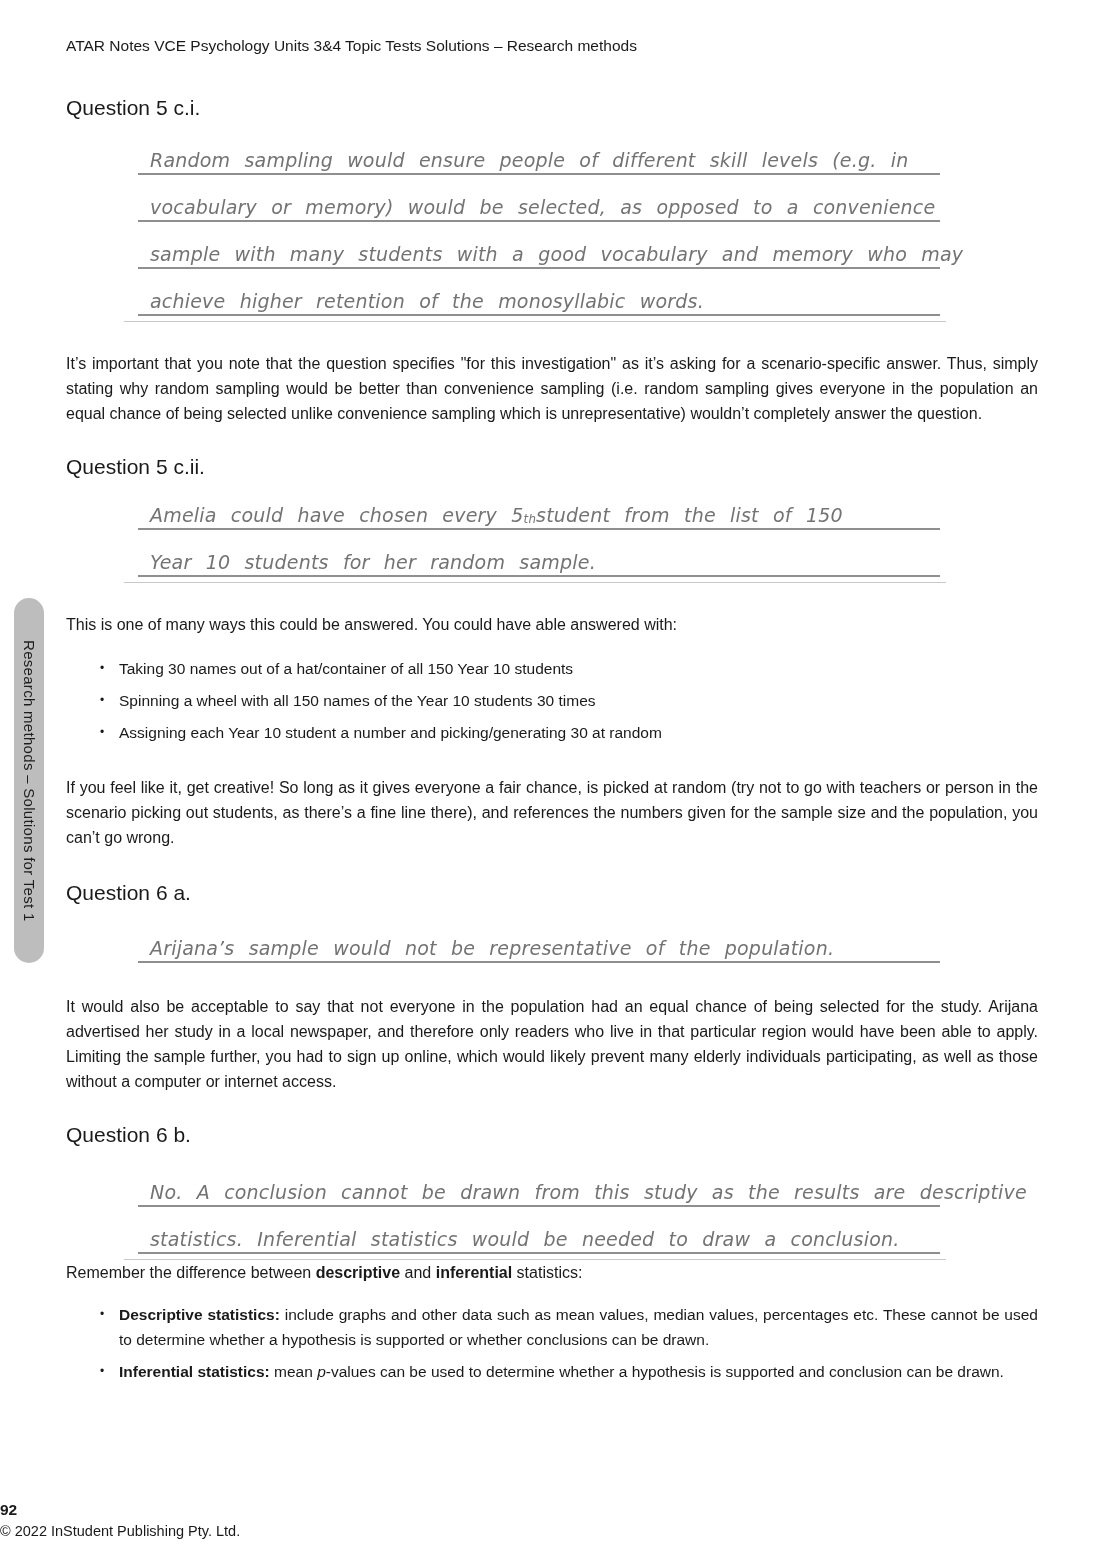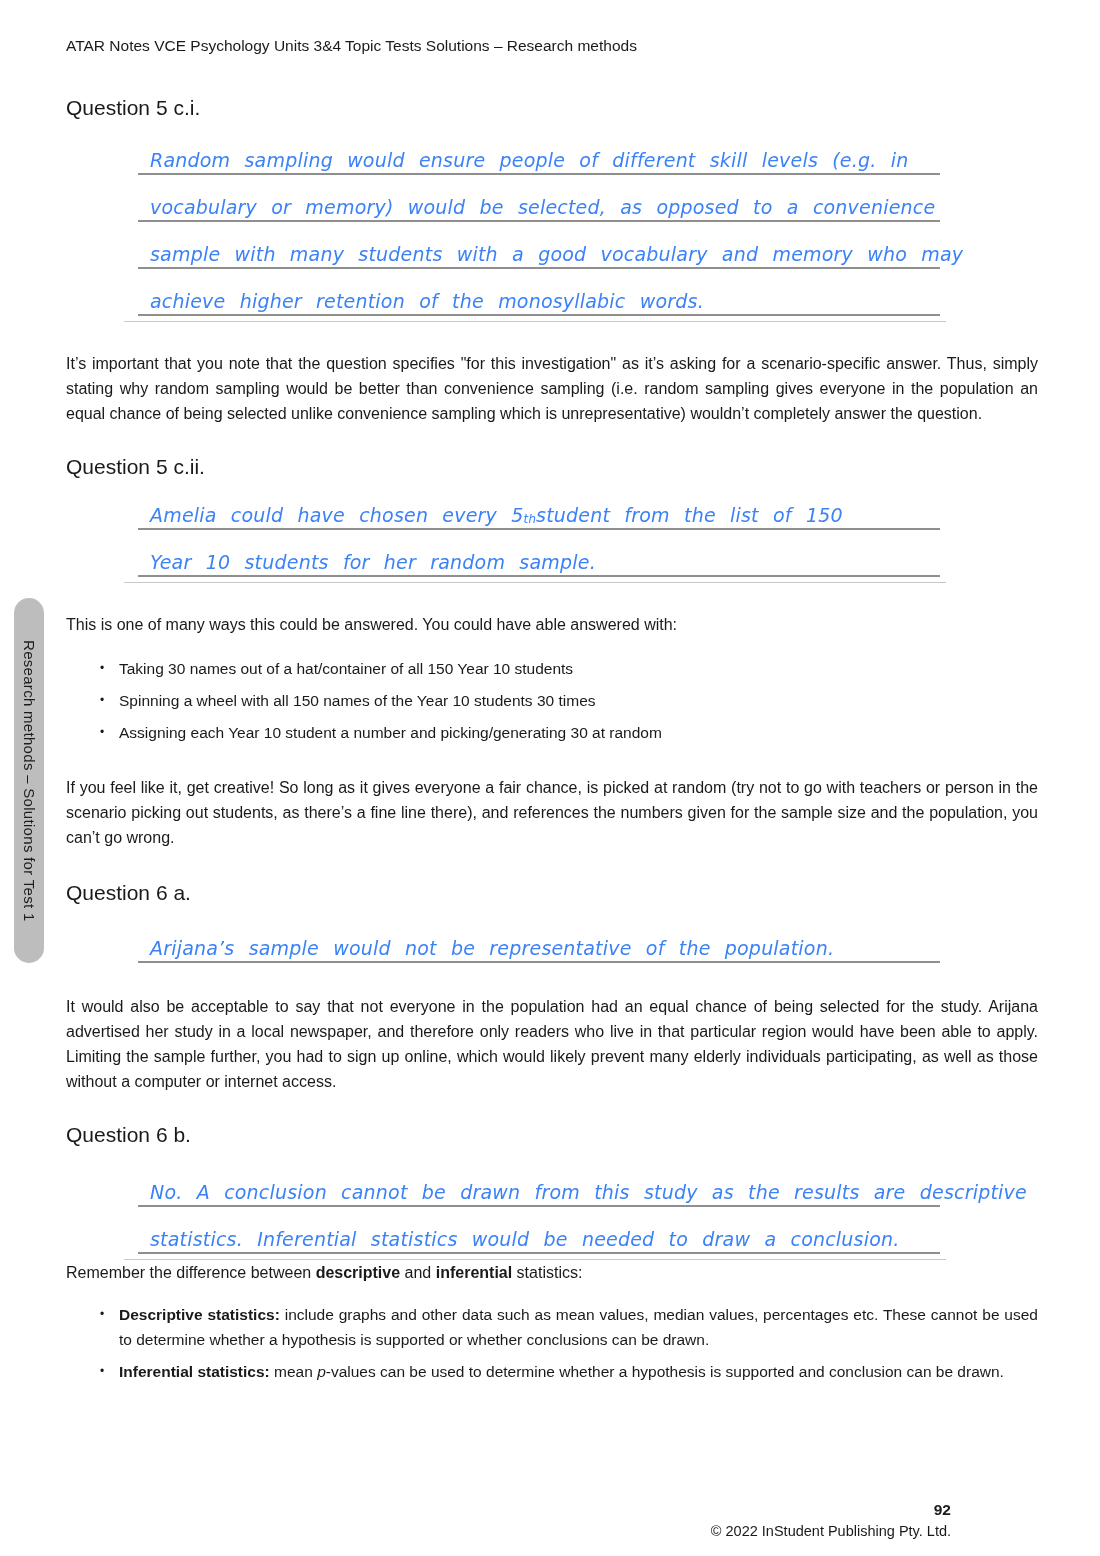--- a/index.html
+++ b/index.html
@@ -26,21 +26,21 @@
   .hand-block { }
   .hand-line {
     height:47px;
     margin-left:72px; width:802px;
     border-bottom:2px solid #8f8f8f;
     display:flex; align-items:flex-end;
     padding:0 0 2px 12px;
     font-family:"DejaVu Sans", sans-serif;
     font-style:italic;
     font-size:19px; letter-spacing:0.2px; word-spacing:8px;
-    color:#3b82f6;
+    color:#737373;
     white-space:nowrap;
   }
   .hand-line sup { font-size:0.62em; vertical-align:super; font-style:italic; }
   .faint-line {
     height:0; border-top:1px solid #c9c9c9;
     margin:5px 0 0 58px; width:822px;
   }
 
   .bullet-row { display:flex; margin-left:34px; font-size:15.5px; line-height:25px; }
   .bullet-row .marker { width:19px; flex:0 0 19px; font-size:12px; line-height:25px; }
@@ -78,21 +78,21 @@
   .side-tab .tab-label {
     writing-mode:vertical-rl;
     font-size:15px; color:#1c1c1c;
     letter-spacing:0.3px;
     white-space:nowrap;
   }
 
   
   .footer {
     position:absolute; left:0; bottom:14px; width:951px;
-    text-align:right;
+    text-align:left;
     margin-top:24px;
   }
   .page-number { font-size:15.5px; font-weight:700; line-height:22px; }
   .copyright { font-size:14.5px; line-height:21px; }
 </style>
 </head>
 <body>
 
 <div class="side-tab">
   <span class="tab-label">Research methods – Solutions for Test 1</span>

